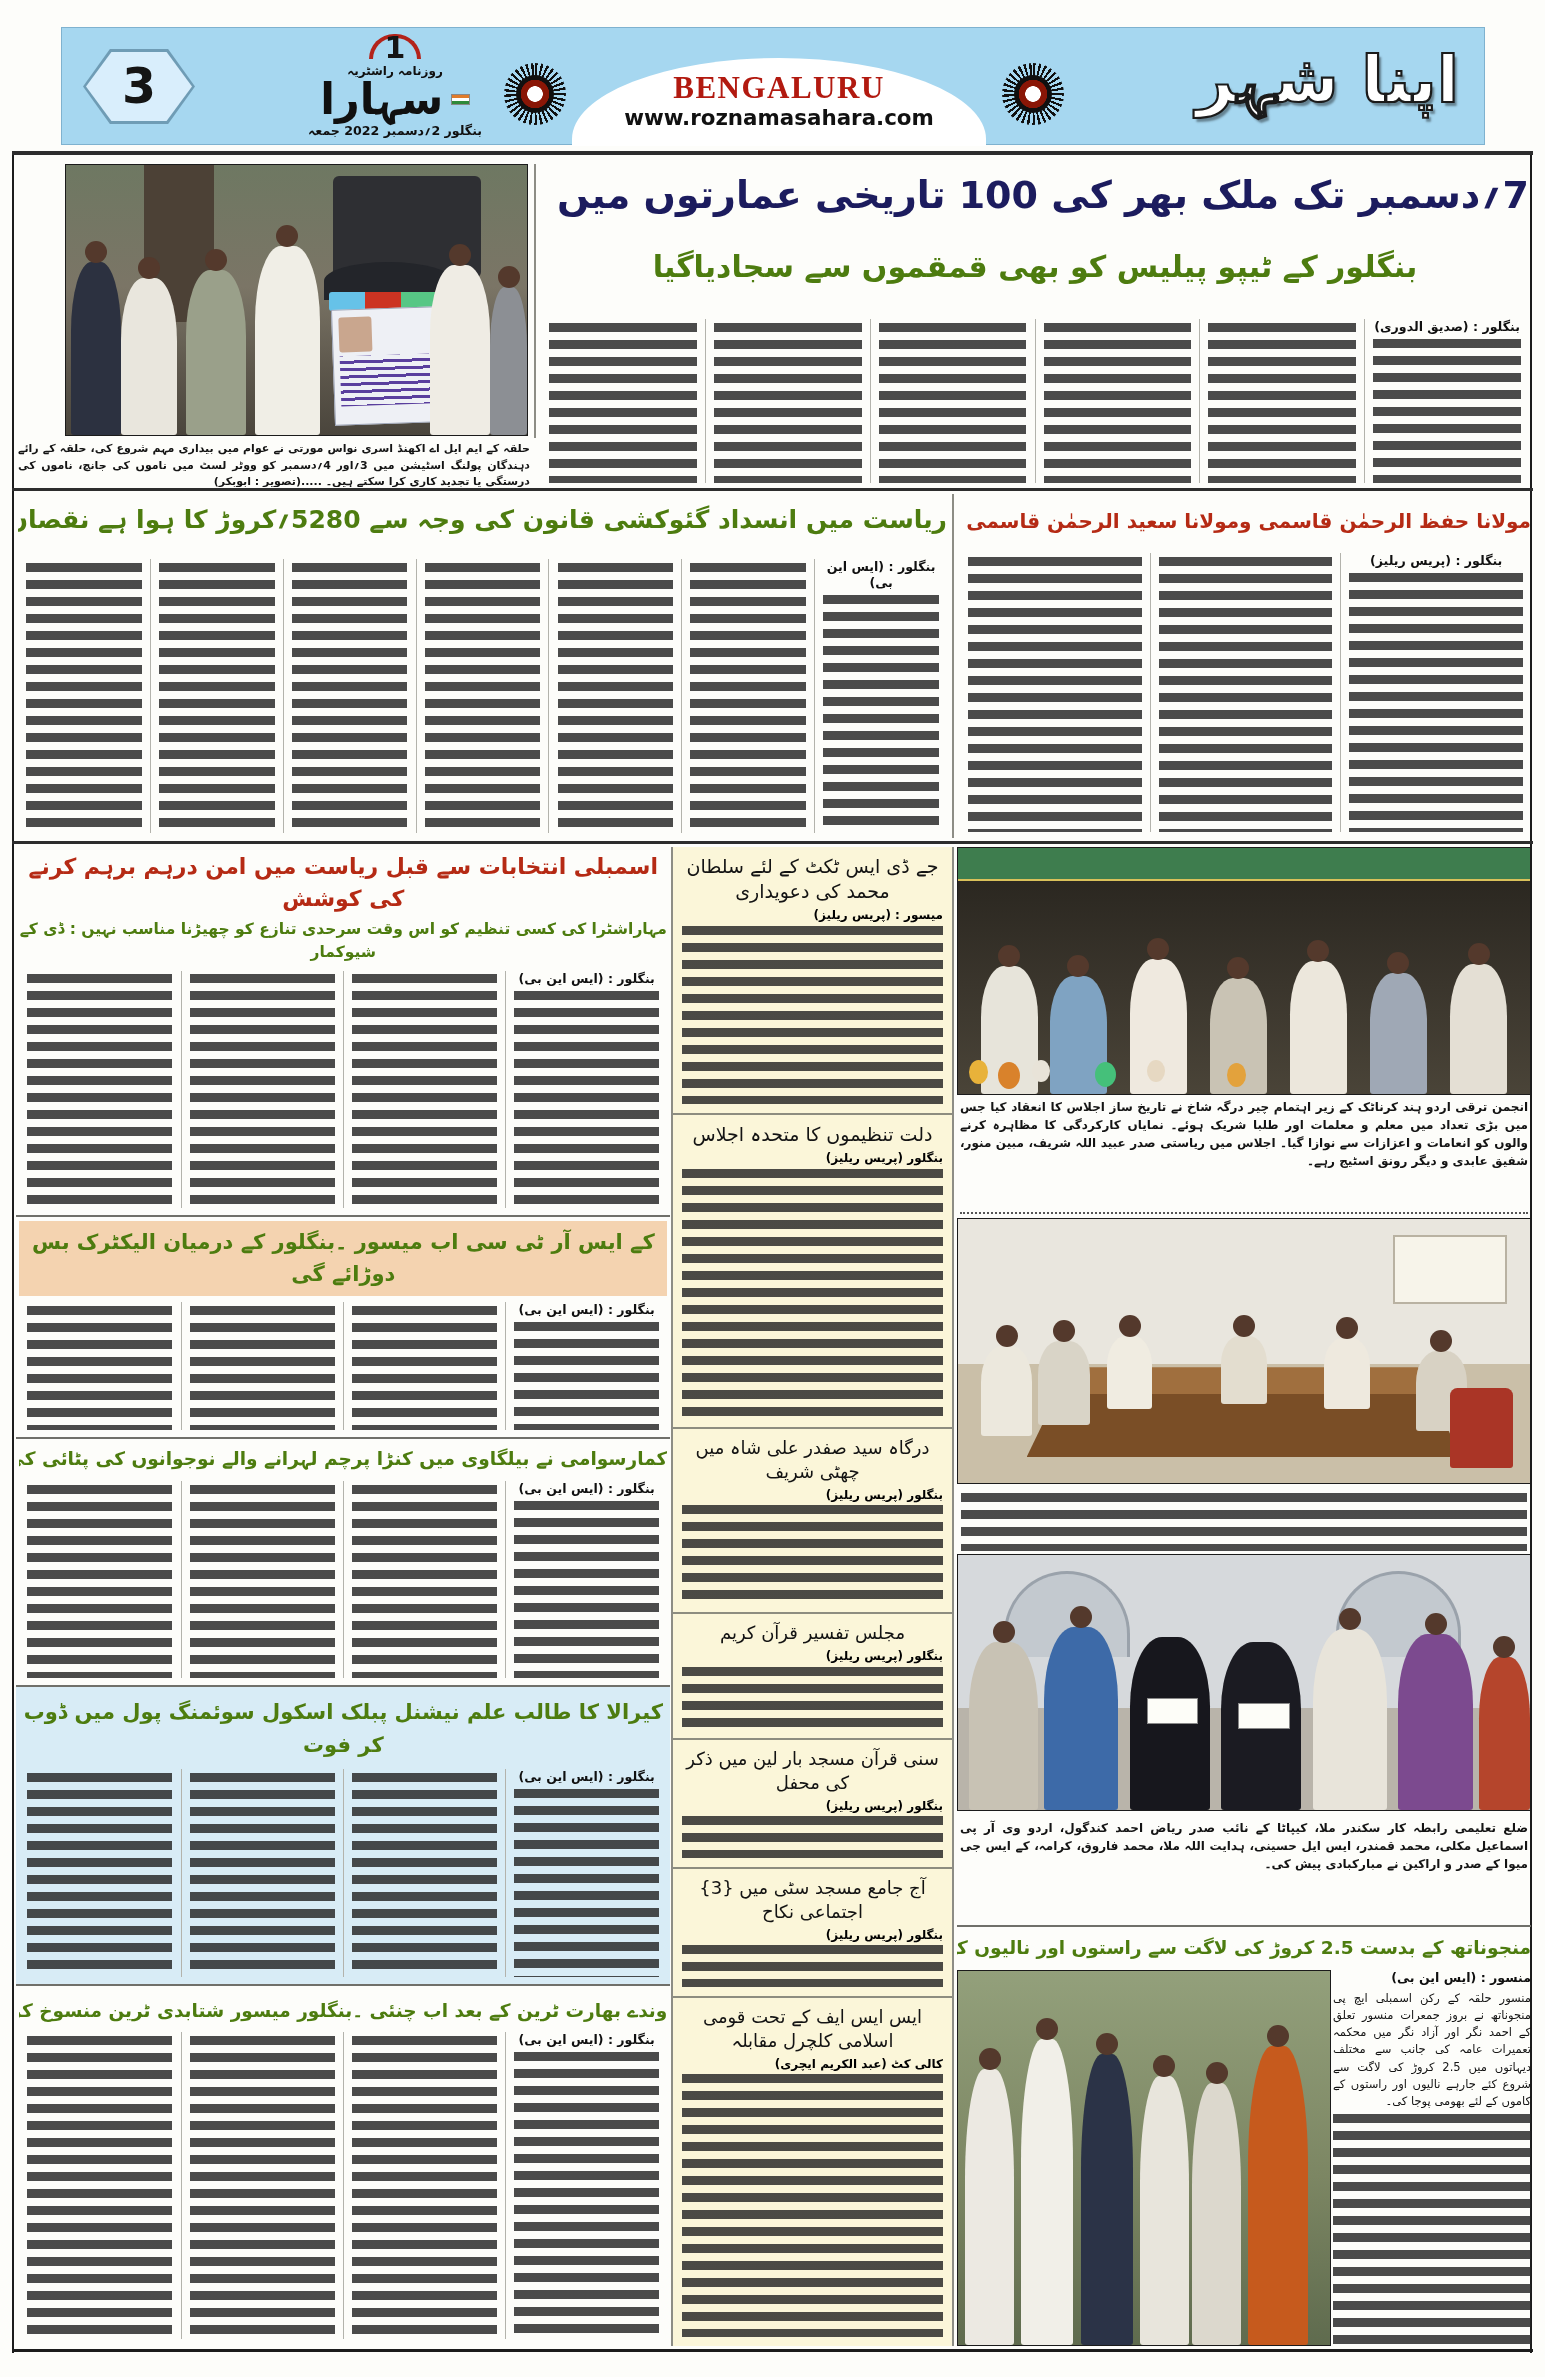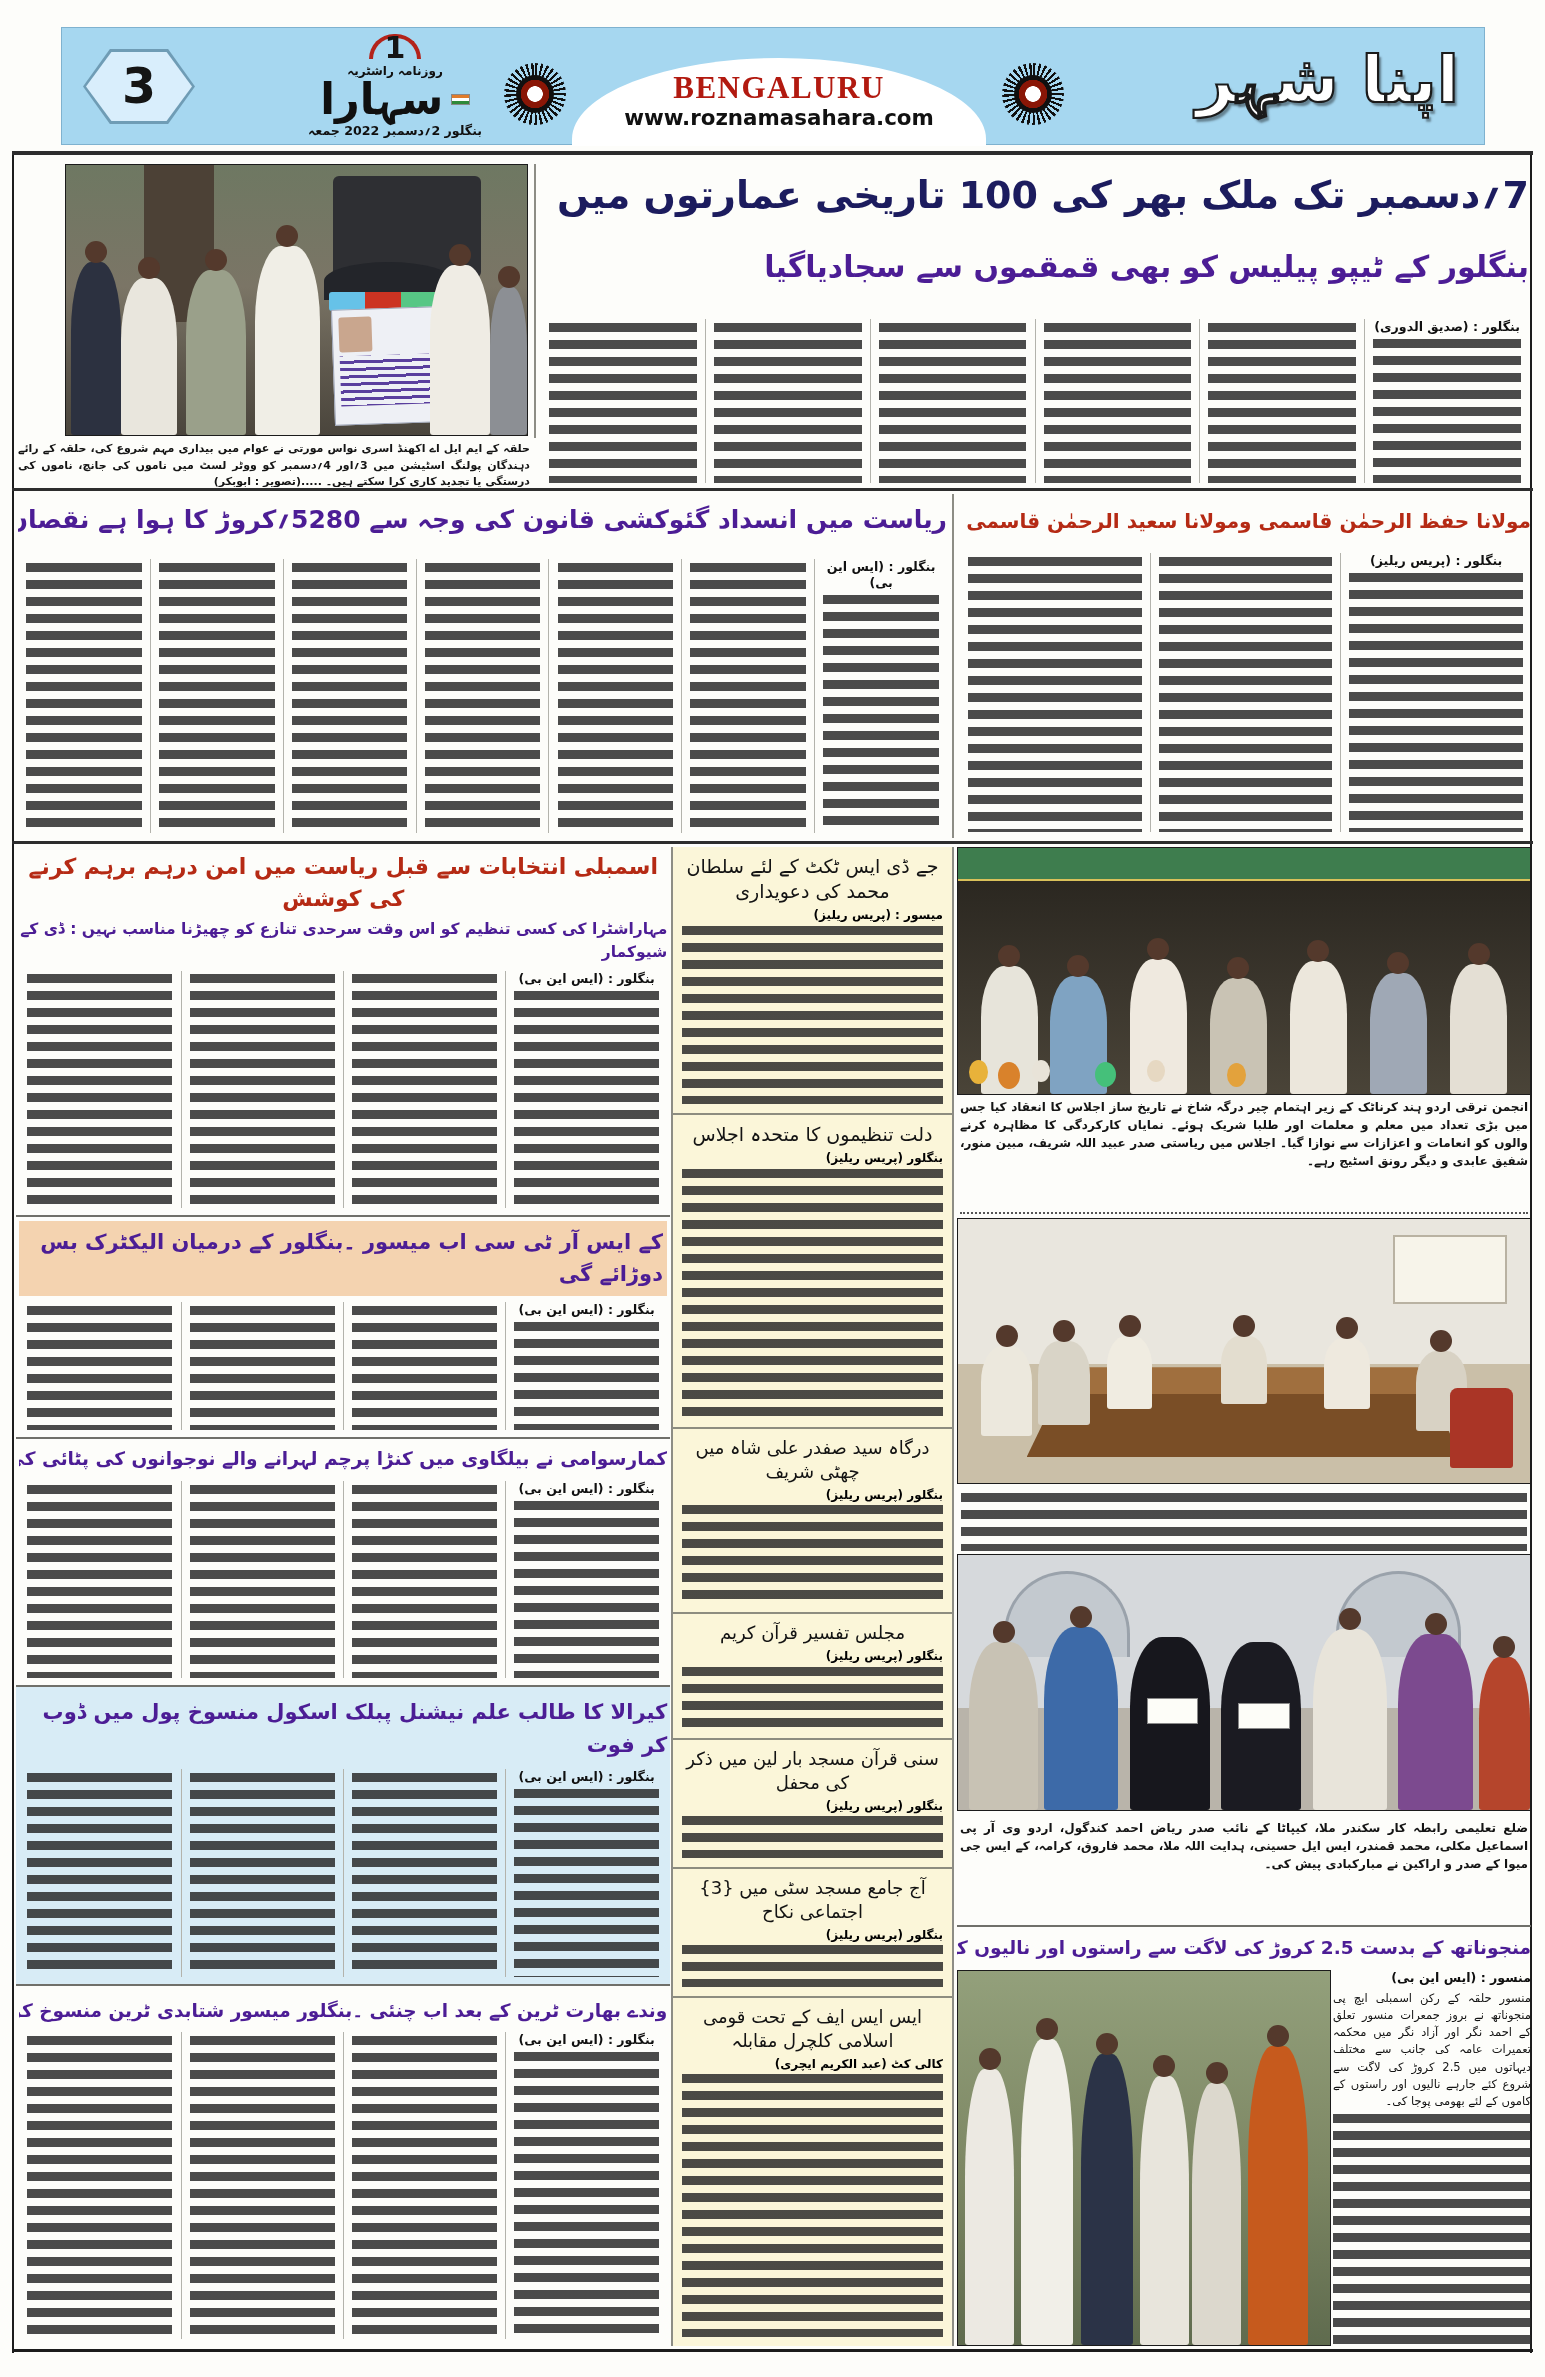--- a/index.html
+++ b/index.html
@@ -33,21 +33,21 @@
   .beng{font-family:"Liberation Serif",serif;font-size:31px;font-weight:bold;color:#b21a10;letter-spacing:1.5px;line-height:1.1}
   .web{font-size:21.4px;font-weight:bold;color:#111;line-height:1.2}
   .city{position:absolute;right:25px;top:16.3px;font-size:65px;font-weight:bold;color:#ffffff;direction:rtl;
         -webkit-text-stroke:2.2px #1b1b1b;text-shadow:3px 3.7px 2.2px rgba(0,0,0,.4);line-height:1.1}
   
   .rule-h{position:absolute;background:#2d2d2d}
   .rule-v{position:absolute;background:#8d8d85}
   .frame{position:absolute;background:#1c1c1c}
   
   .hl-navy{color:#1c1c5e;font-weight:bold;text-align:center}
-  .hl-black{color:#4c1d95;font-weight:bold;}
+  .hl-black{color:#4d7c0f;font-weight:bold;text-align:center}
   .hl-red{color:#b52a14;font-weight:bold;text-align:center}
   .dl{font-size:12.6px;font-weight:bold;color:#101010;text-align:center;direction:rtl;line-height:1.3;flex:none}
   .cap{direction:rtl;font-size:11px;font-weight:bold;color:#141414;text-align:justify;line-height:1.5}
   .gk{background-image:repeating-linear-gradient(to bottom,#242424 0 9px,rgba(0,0,0,0) 9px 17px);opacity:.82}
   .grow{flex:1;margin-top:3.7px}
   .cols{display:flex;direction:rtl;gap:0}
   .cols .c{flex:1;display:flex;flex-direction:column;padding:0 8.1px;border-left:0.7px solid #b3b3ac}
   .cols .c:last-child{border-left:none}
   .sep{border-top:2.2px solid #70706a;flex:none}
   
@@ -252,21 +252,21 @@
         <div class="c">
             <div class="gk grow"></div>
           </div>
         <div class="c">
             <div class="gk grow"></div>
           </div>
       </div>
     </div>
 
     <div class="lart" style="height:299px;background:#d8ecf6">
-      <div class="urdu hl-black" style="font-size:21px;line-height:1.6;padding-top:4.4px">کیرالا کا طالب علم نیشنل پبلک اسکول منسوخ پول میں ڈوب کر فوت</div>
+      <div class="urdu hl-black" style="font-size:21px;line-height:1.6;padding-top:4.4px">کیرالا کا طالب علم نیشنل پبلک اسکول سوئمنگ پول میں ڈوب کر فوت</div>
       <div class="cols" style="flex:1;margin-top:6px">
         <div class="c">
             <div class="dl">بنگلور : (ایس این بی)</div>
           <div class="gk grow"></div>
           </div>
         <div class="c">
             <div class="gk grow"></div>
           </div>
         <div class="c">
             <div class="gk grow"></div>

